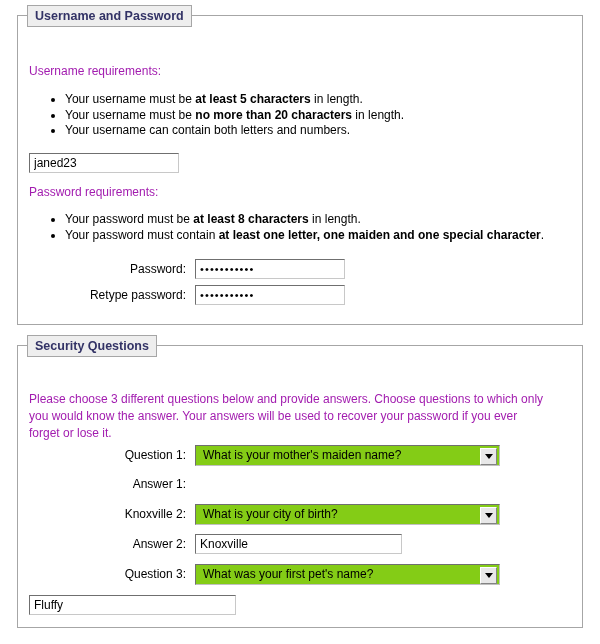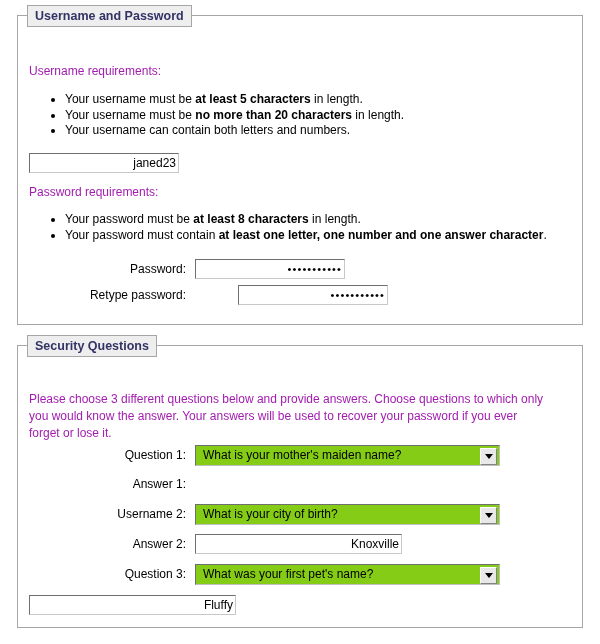--- a/index.html
+++ b/index.html
@@ -112,31 +112,30 @@
     font-size: 12px;
     color: #000;
     background: #ffffff;
     padding: 1px 2px 1px 4px;
     border-top: 1px solid #6f6f6f;
     border-left: 1px solid #6f6f6f;
     border-right: 1px solid #c8c8c8;
     border-bottom: 1px solid #c8c8c8;
     outline: none;
     line-height: 16px;
-    text-align: right;
   }
   .pw-dots {
     letter-spacing: 1.1px;
     font-size: 11px;
   }
 
   
   #row-username { left: 11px; top: 137px; }
   #row-password { left: 11px; top: 243px; }
-  #row-retype   { left: 11px; top: 269px; gap: 43px; }
+  #row-retype   { left: 11px; top: 269px; }
   #row-username .text-input { width: 150px; }
   #row-password .text-input { width: 150px; }
   #row-retype .text-input   { width: 150px; }
 
   
   #row-q1 { left: 11px; top: 99px; }
   #row-a1 { left: 11px; top: 128px; }
   #row-q2 { left: 11px; top: 158px; }
   #row-a2 { left: 11px; top: 188px; }
   #row-q3 { left: 11px; top: 218px; }
@@ -212,21 +211,21 @@
     </ul>
 
     <div class="form-row" id="row-username">
       <input class="text-input" type="text" value="janed23" style="">
     </div>
 
     <div class="intro" id="txt-password-req">Password requirements:</div>
 
     <ul class="req-list" id="list-password">
       <li><span>Your password must be </span><b>at least 8 characters</b><span> in length.</span></li>
-      <li><span>Your password must contain </span><b>at least one letter, one number and one answer character</b><span>.</span></li>
+      <li><span>Your password must contain </span><b>at least one letter, one maiden and one special character</b><span>.</span></li>
     </ul>
 
     <div class="form-row" id="row-password">
       <div class="form-label">Password:</div>
       <input class="text-input pw-dots" type="text" value="•••••••••••" style="">
     </div>
 
     <div class="form-row" id="row-retype">
       <div class="form-label">Retype password:</div>
       <input class="text-input pw-dots" type="text" value="•••••••••••" style="">
@@ -247,21 +246,21 @@
           <span class="tri"></span>
         </span>
       </div>
     </div>
 
     <div class="form-row" id="row-a1">
       <div class="form-label">Answer 1:</div>
     </div>
 
     <div class="form-row" id="row-q2">
-      <div class="form-label">Username 2:</div>
+      <div class="form-label">Knoxville 2:</div>
       <div class="select">
         <span class="select-value">What is your city of birth?</span>
         <span class="select-arrow-btn">
           <span class="tri"></span>
         </span>
       </div>
     </div>
 
     <div class="form-row" id="row-a2">
       <div class="form-label">Answer 2:</div>

